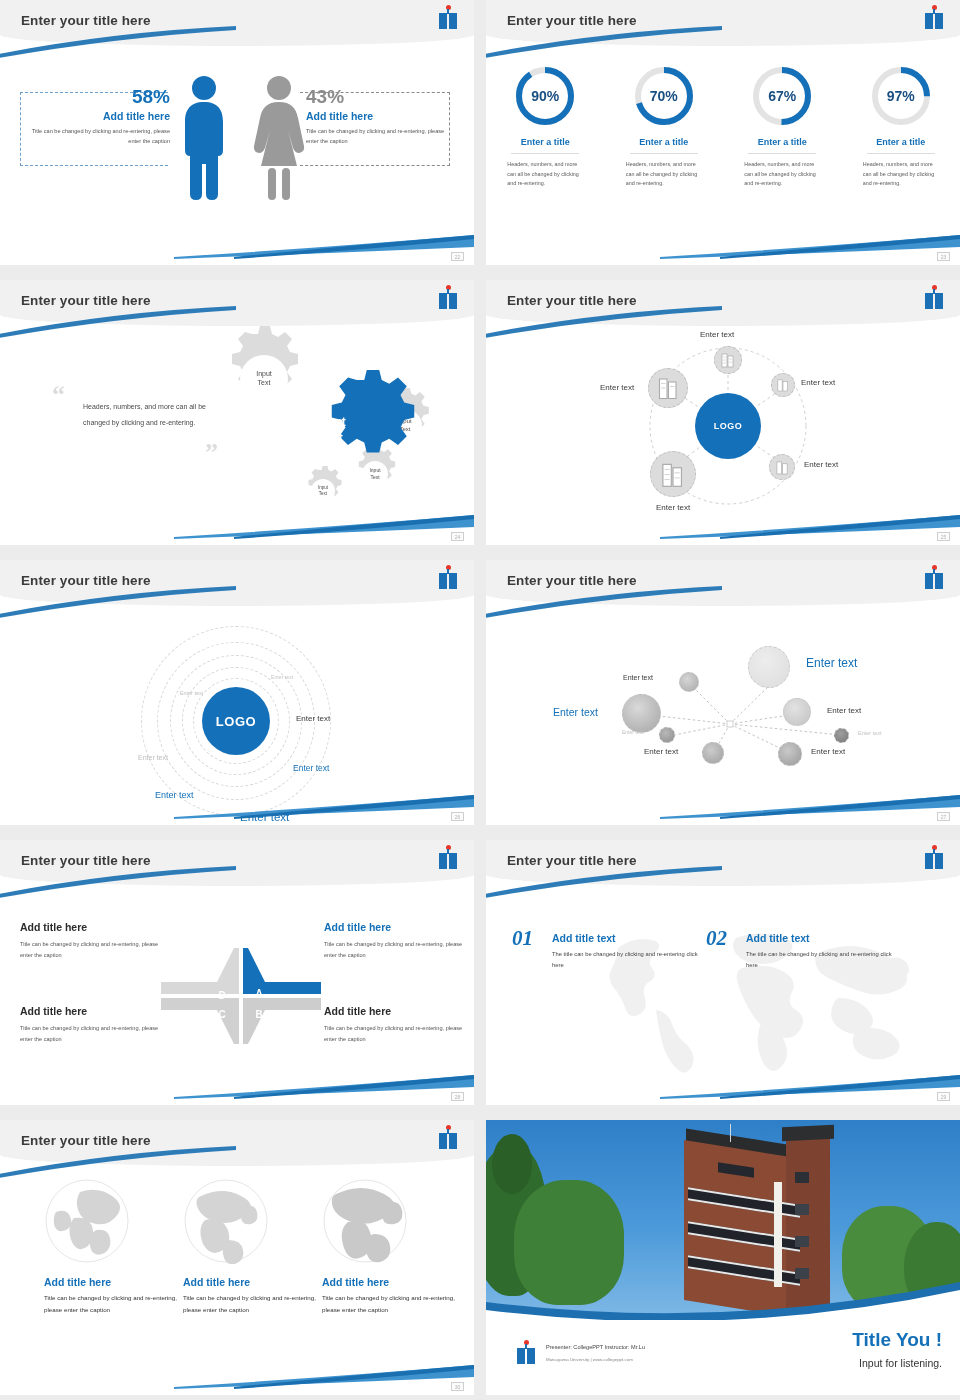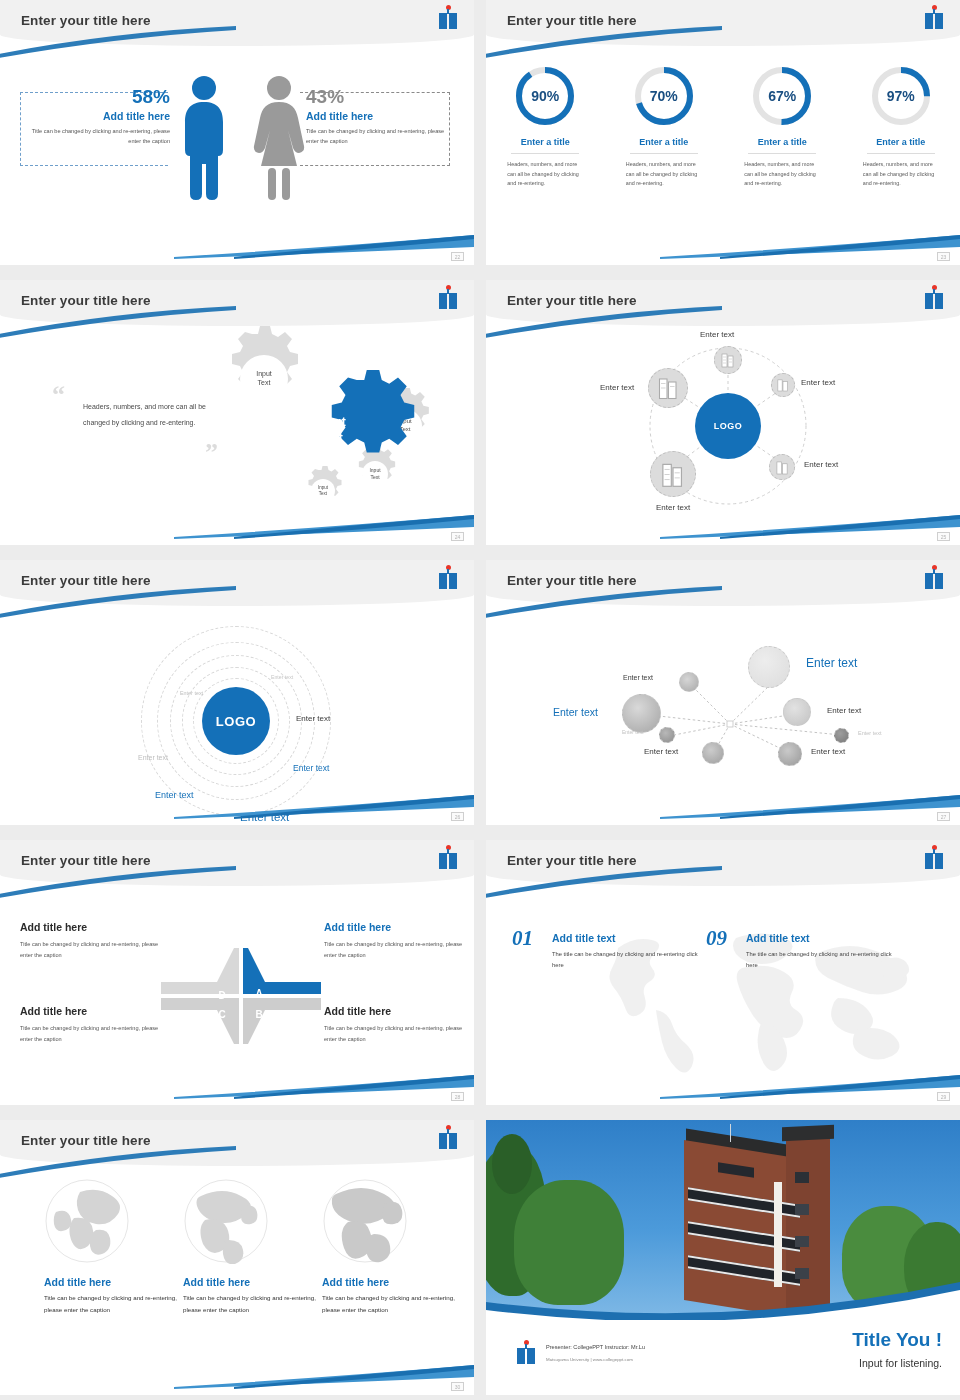--- a/index.html
+++ b/index.html
@@ -645,21 +645,21 @@
           <path d="M318 46 q14 -6 22 2 q8 10 -4 16 q-14 6 -20 -4 q-4 -10 2 -14z"></path>
         </g>
       </svg>
 
       <div class="num-blk" style="left:26px; width:200px;">
         <div class="big-num">01</div>
         <div class="num-h">Add title text</div>
         <div class="num-p">The title can be changed by clicking and re-entering click here</div>
       </div>
       <div class="num-blk" style="left:220px; width:200px;">
-        <div class="big-num">09</div>
+        <div class="big-num">02</div>
         <div class="num-h">Add title text</div>
         <div class="num-p">The title can be changed by clicking and re-entering click here</div>
       </div>
     </div>
     <div class="swoosh-br">
       <svg width="300" height="26">
           <path d="M0 24 Q160 14 300 2 L300 14 Q160 20 0 26 Z" fill="#3e93cf"></path>
           <path d="M60 26 Q200 16 300 6 L300 2 Q180 12 60 24 Z" fill="#1a6fb0"></path>
         </svg>
     </div>

